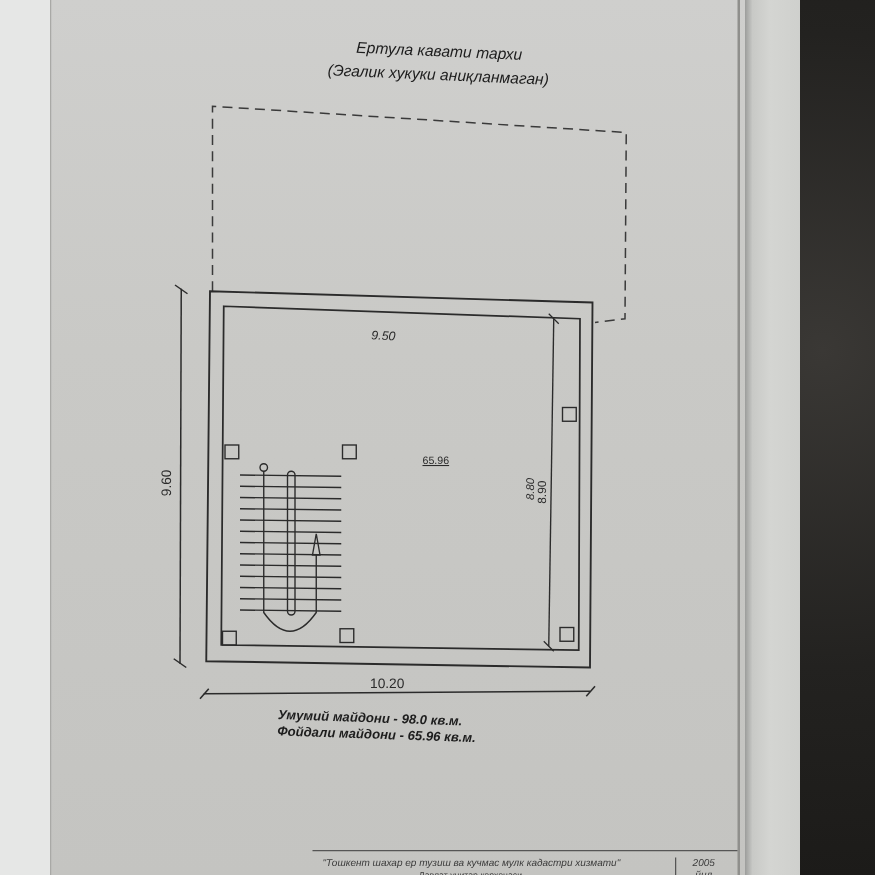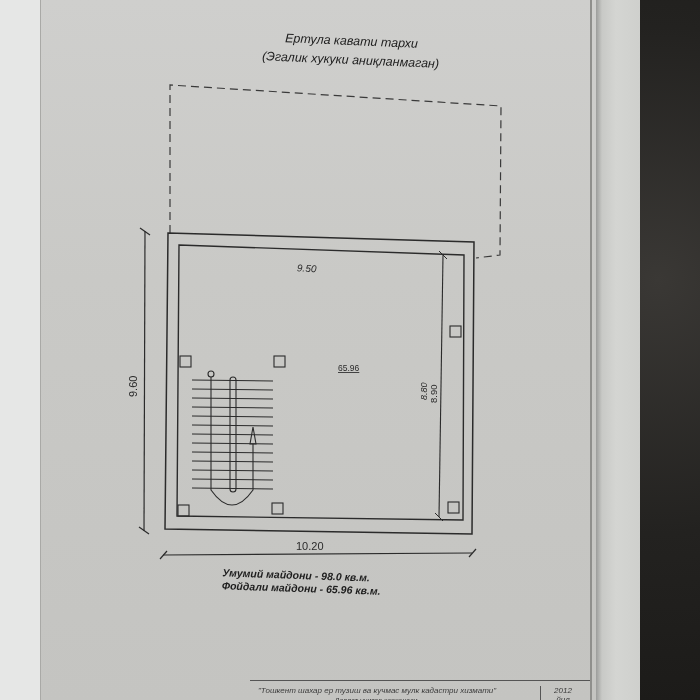--- a/index.html
+++ b/index.html
@@ -89,14 +89,14 @@
 </svg>
 
 <div class="area-summary">
   <div>Умумий майдони - 98.0 кв.м.</div>
   <div>Фойдали майдони - 65.96 кв.м.</div>
 </div>
 
 <div class="stamp">
   <span class="org">"Тошкент шахар ер тузиш ва кучмас мулк кадастри хизмати"</span>
   <span class="sub">Давлат унитар корхонаси.</span>
-  <span class="year"><span>2012</span><br><span>йил</span></span>
+  <span class="year"><span>2005</span><br><span>йил</span></span>
 </div>
 
 </body></html>

